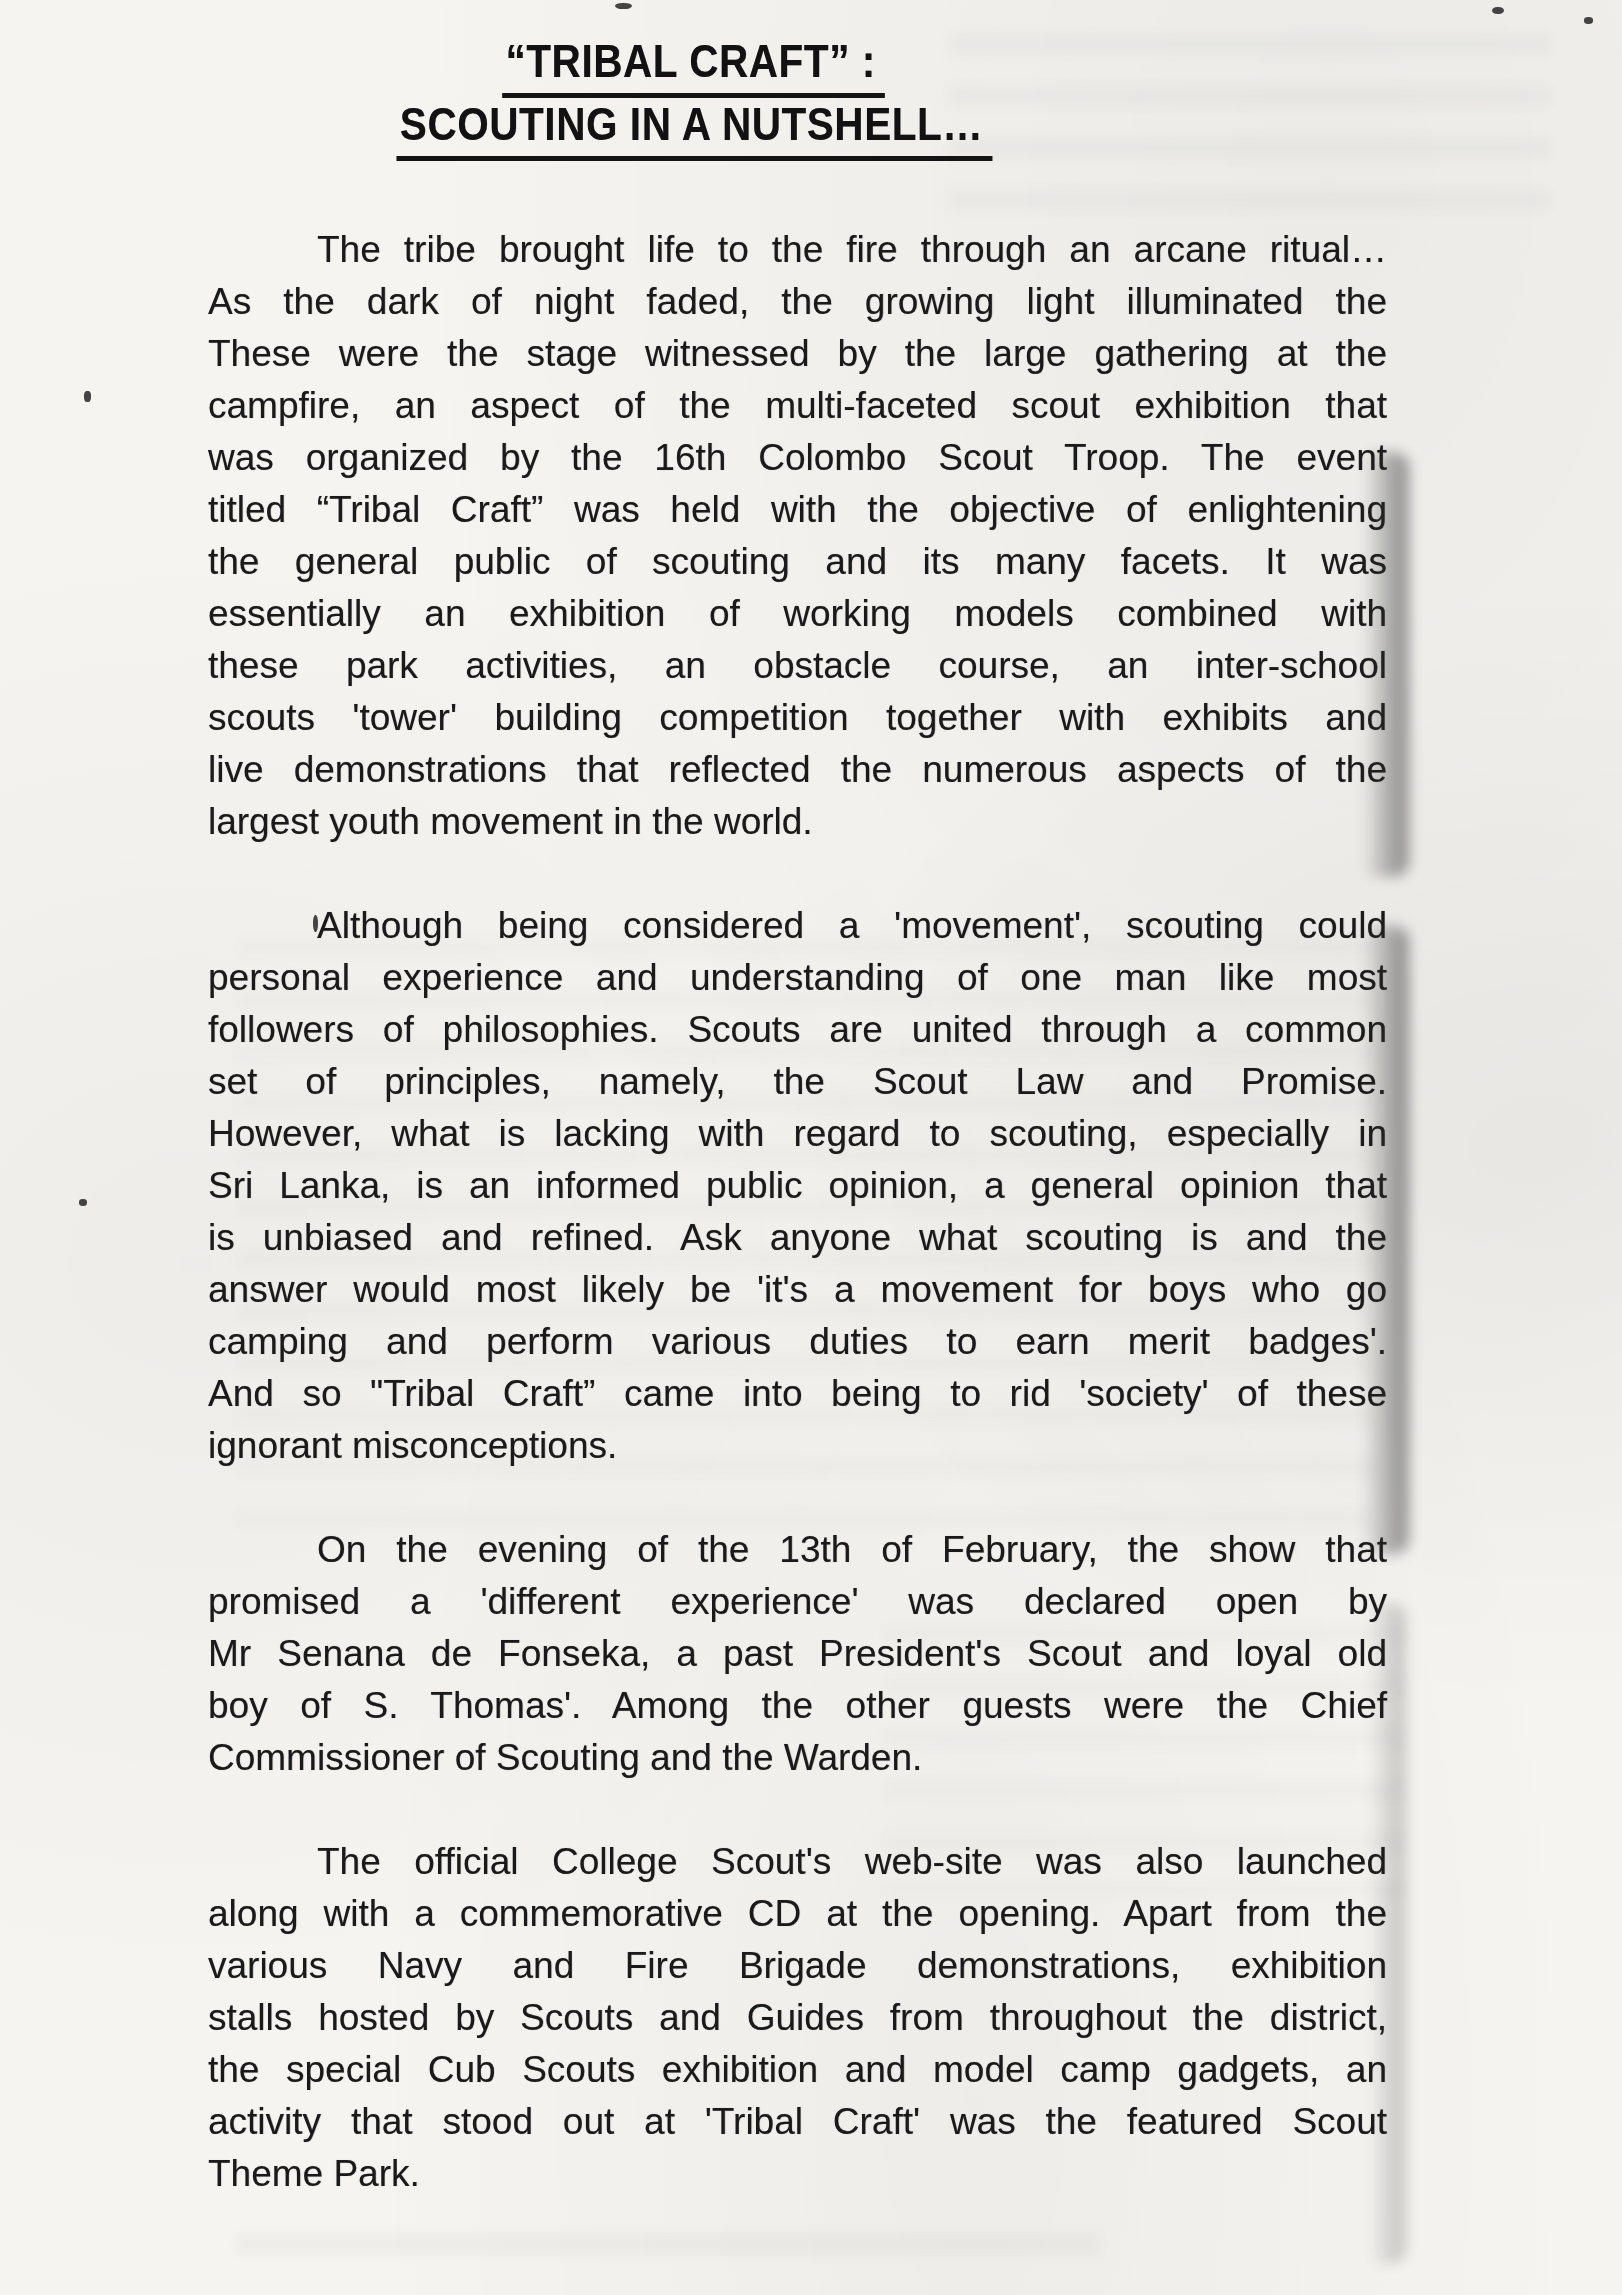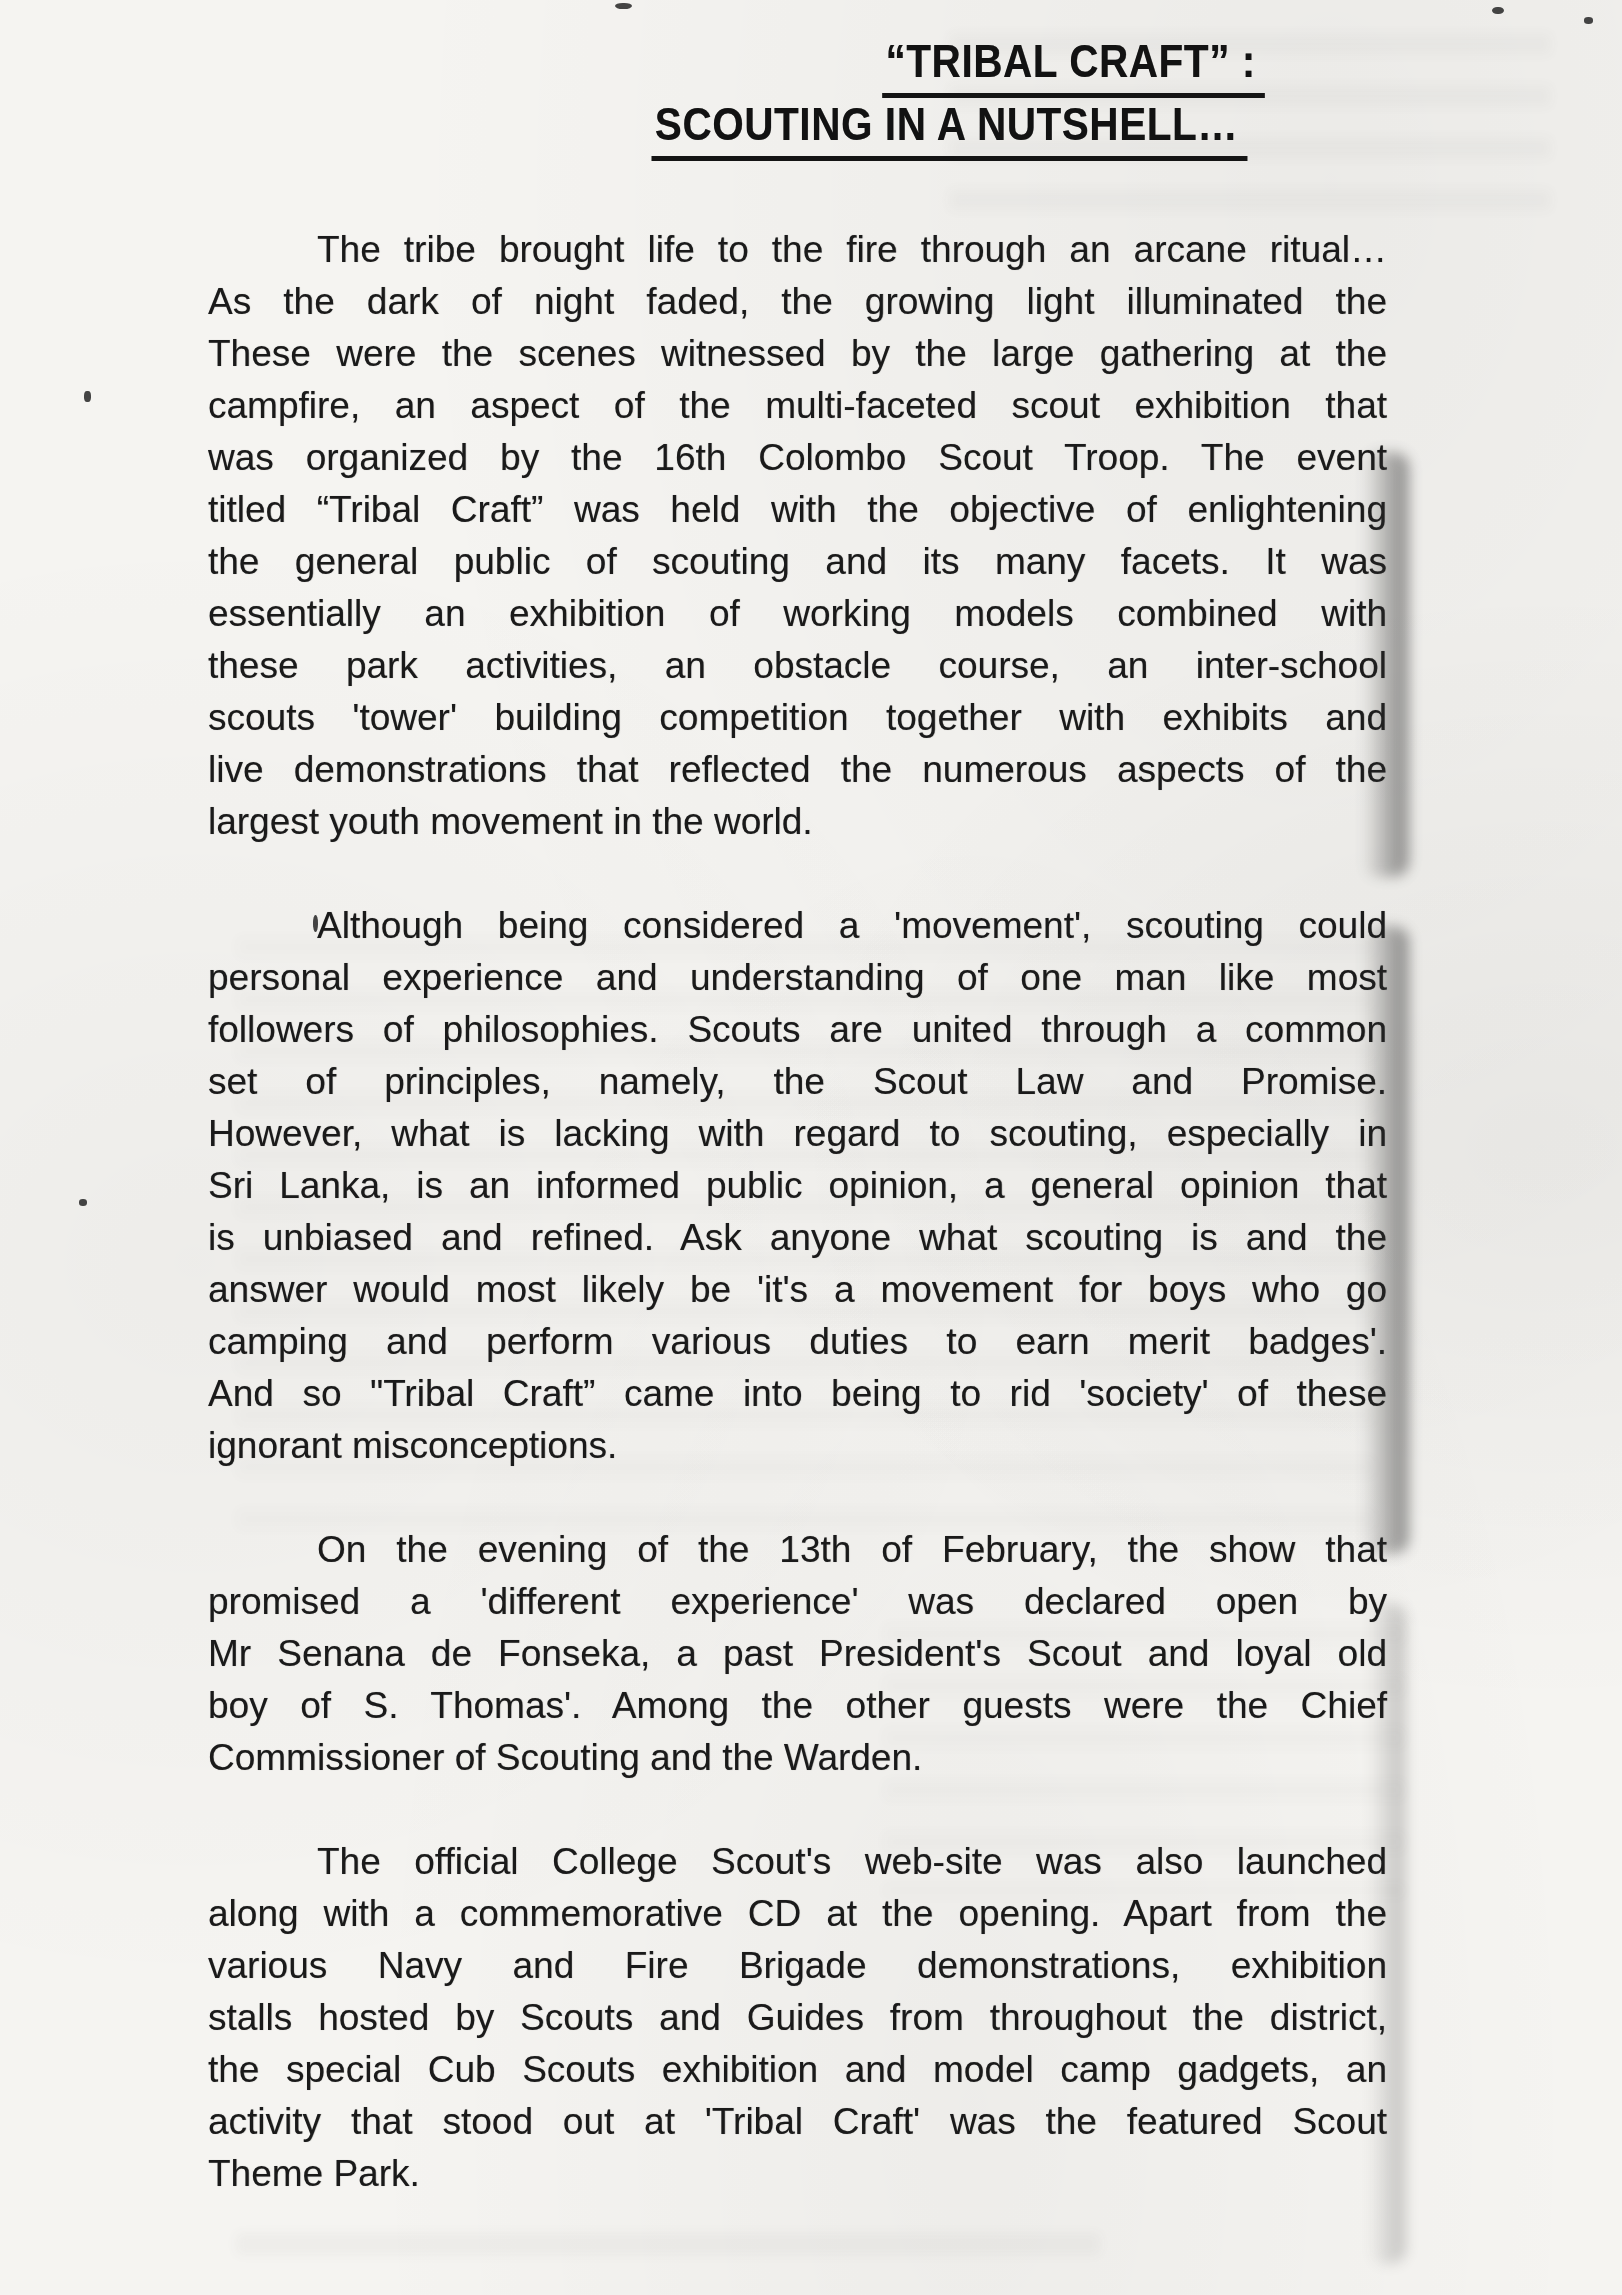--- a/index.html
+++ b/index.html
@@ -19,21 +19,21 @@
       #f5f4f1;
   }
   
   .title-block {
     position: absolute;
     left: 92px; top: 29px; width: 1204px;
     text-align: center;
     font-weight: bold;
     color: #121212;
   }
-  .title-line { line-height: 63px; font-size: 47px; letter-spacing: 0.7px; text-align: right; }
+  .title-line { line-height: 63px; font-size: 47px; letter-spacing: 0.7px; }
   .title-scale { display: inline-block; transform: scaleX(0.86); transform-origin: 50% 50%; }
   .u {
     border-bottom: 5.9px solid #141414;
     padding: 0 10.5px 5.9px 3.9px;
     text-shadow: 0.3px 0.3px 0.7px rgba(20,20,20,0.45);
   }
   
   .article {
     position: absolute;
     left: 208px; top: 204px; width: 1179px;
@@ -73,21 +73,21 @@
     </div>
     <div class="title-line">
       <span class="title-scale"><span class="u">SCOUTING IN A NUTSHELL…</span></span>
     </div>
   </div>
 
   <div class="article">
       <div class="paragraph">
         <div class="line first">The tribe brought life to the fire through an arcane ritual…</div>
         <div class="line">As the dark of night faded, the growing light illuminated the</div>
-        <div class="line">These were the scenes witnessed by the large gathering at the</div>
+        <div class="line">These were the stage witnessed by the large gathering at the</div>
         <div class="line">campfire, an aspect of the multi-faceted scout exhibition that</div>
         <div class="line">was organized by the 16th Colombo Scout Troop. The event</div>
         <div class="line">titled “Tribal Craft” was held with the objective of enlightening</div>
         <div class="line">the general public of scouting and its many facets. It was</div>
         <div class="line">essentially an exhibition of working models combined with</div>
         <div class="line">these park activities, an obstacle course, an inter-school</div>
         <div class="line">scouts 'tower' building competition together with exhibits and</div>
         <div class="line">live demonstrations that reflected the numerous aspects of the</div>
         <div class="line last">largest youth movement in the world.</div>
       </div>

